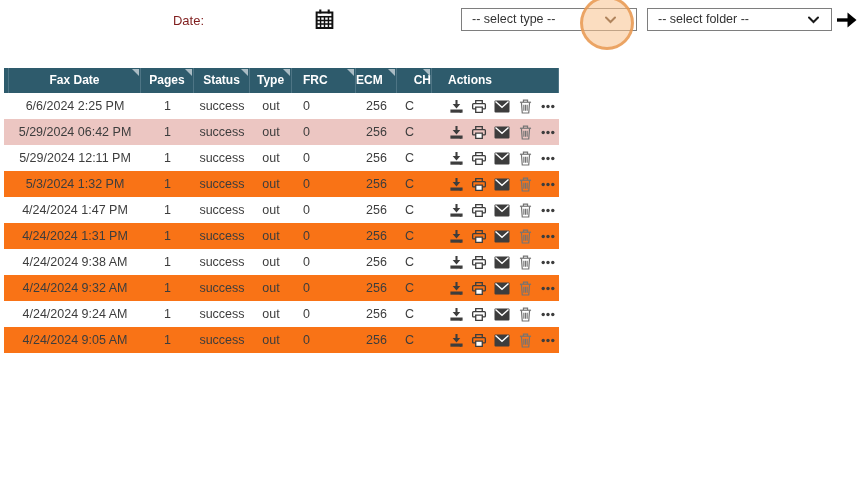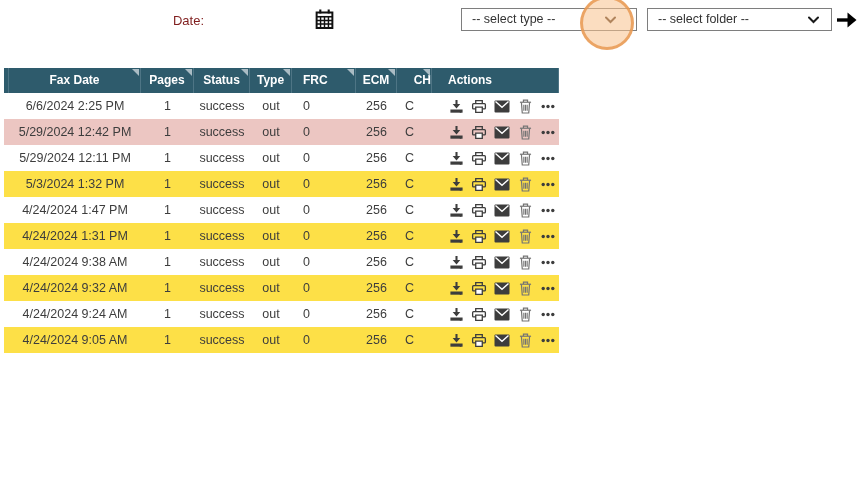--- a/index.html
+++ b/index.html
@@ -40,21 +40,21 @@
   .hcell {
     position:relative; color:#fff; font-size:12px; font-weight:bold; line-height:25px;
     border-right:1px solid #4e7585; overflow:hidden; white-space:nowrap;
   }
   .hspacer { flex:0 0 5px; border-right:1px solid #4e7585; }
   .tri {
     position:absolute; top:1px; right:1px; width:0; height:0;
     border-top:7px solid #aabcc4; border-left:7px solid transparent;
   }
   .trow { display:flex; height:26px; background:#fff; }
-  .trow.alt { background:#fde047; }
+  .trow.alt { background:#f97316; }
   .trow.hl  { background:#ecc6c2; }
   .tcell { font-size:12.5px; line-height:26px; color:#3d3d3d; overflow:hidden; white-space:nowrap; }
   .rspacer { flex:0 0 5px; }
   .actions-cell { display:flex; align-items:center; gap:7px; }
   .act-btn { background:transparent; border:none; padding:0; width:16px; height:16px; cursor:pointer; display:flex; align-items:center; justify-content:center; }
   svg { display:block; }
 </style>
 </head>
 <body>
 
@@ -104,21 +104,21 @@
 </div>
 
 <div class="faxtable">
   <div class="thead" id="thead">
       <div class="hspacer"></div>
       <div class="hcell" style="flex: 0 0 132px; text-align: center;"><span>Fax Date</span><span class="tri"></span></div>
       <div class="hcell" style="flex: 0 0 53px; text-align: center;"><span>Pages</span><span class="tri"></span></div>
       <div class="hcell" style="flex: 0 0 56px; text-align: center;"><span>Status</span><span class="tri"></span></div>
       <div class="hcell" style="flex: 0 0 42px; text-align: center;"><span>Type</span><span class="tri"></span></div>
       <div class="hcell" style="flex: 0 0 64px; text-align: left; padding-left: 11px;"><span>FRC</span><span class="tri"></span></div>
-      <div class="hcell" style="flex: 0 0 41px; text-align: center;"><span>ECM</span><span class="tri"></span></div>
+      <div class="hcell" style="flex: 0 0 41px; "><span>ECM</span><span class="tri"></span></div>
       <div class="hcell" style="flex: 0 0 35px; text-align: right; padding-left: 8px;"><span>CH</span><span class="tri"></span></div>
       <div class="hcell" style="flex: 0 0 127px; text-align: left; padding-left: 16px;"><span>Actions</span></div>
     </div>
   <div id="tbody">
       <div class="trow">
         <div class="rspacer"></div>
         <div class="tcell" style="flex: 0 0 132px; text-align: center;">6/6/2024 2:25 PM</div>
         <div class="tcell" style="flex: 0 0 53px; text-align: center;">1</div>
         <div class="tcell" style="flex: 0 0 56px; text-align: center;">success</div>
         <div class="tcell" style="flex: 0 0 42px; text-align: center;">out</div>
@@ -168,21 +168,21 @@
                 <circle cx="2.2" cy="2.5" r="1.7" fill="#3d3d3d"></circle>
                 <circle cx="7" cy="2.5" r="1.7" fill="#3d3d3d"></circle>
                 <circle cx="11.8" cy="2.5" r="1.7" fill="#3d3d3d"></circle>
               </svg>
             </span>
           </button>
         </div>
       </div>
       <div class="trow hl">
         <div class="rspacer"></div>
-        <div class="tcell" style="flex: 0 0 132px; text-align: center;">5/29/2024 12:42 PM</div>
+        <div class="tcell" style="flex: 0 0 132px; text-align: center;">5/29/2024 06:42 PM</div>
         <div class="tcell" style="flex: 0 0 53px; text-align: center;">1</div>
         <div class="tcell" style="flex: 0 0 56px; text-align: center;">success</div>
         <div class="tcell" style="flex: 0 0 42px; text-align: center;">out</div>
         <div class="tcell" style="flex: 0 0 64px; text-align: left; padding-left: 11px;">0</div>
         <div class="tcell" style="flex: 0 0 41px; text-align: center;">256</div>
         <div class="tcell" style="flex: 0 0 35px; text-align: left; padding-left: 8px;">C</div>
         <div class="tcell actions-cell" style="flex: 0 0 127px; text-align: left; padding-left: 16px;">
           <button class="act-btn">
             <span>
               <svg width="15" height="15" viewBox="0 0 16 16">

